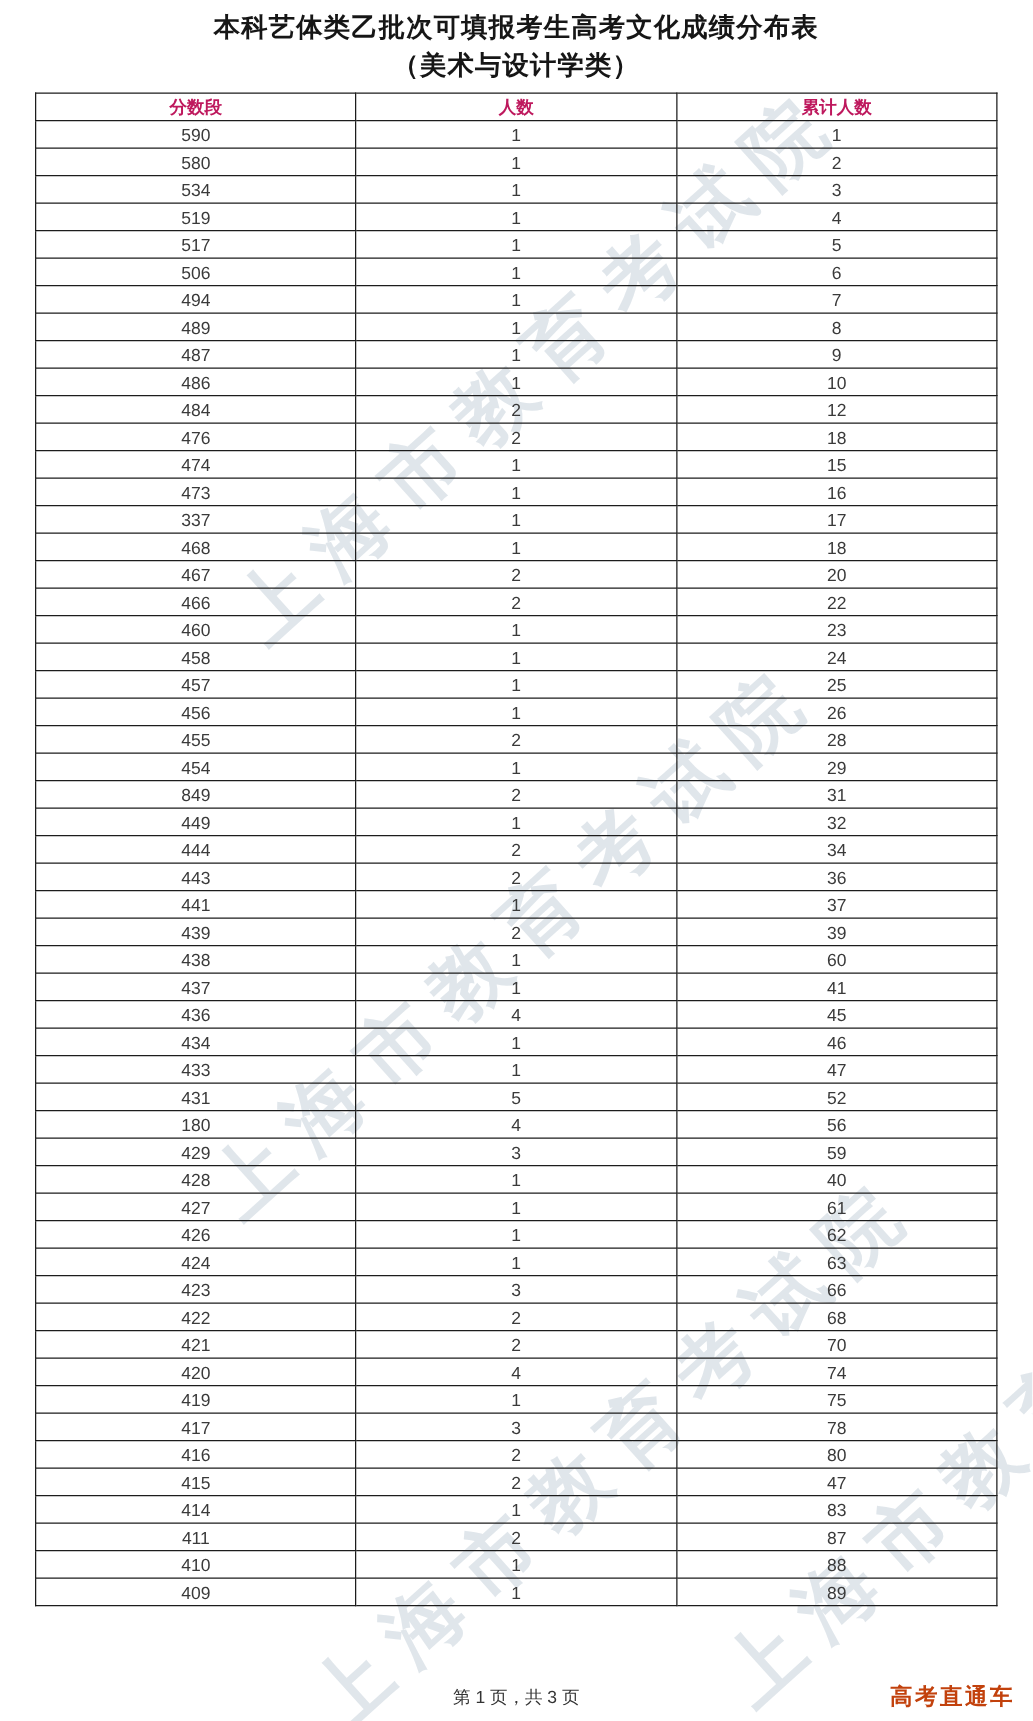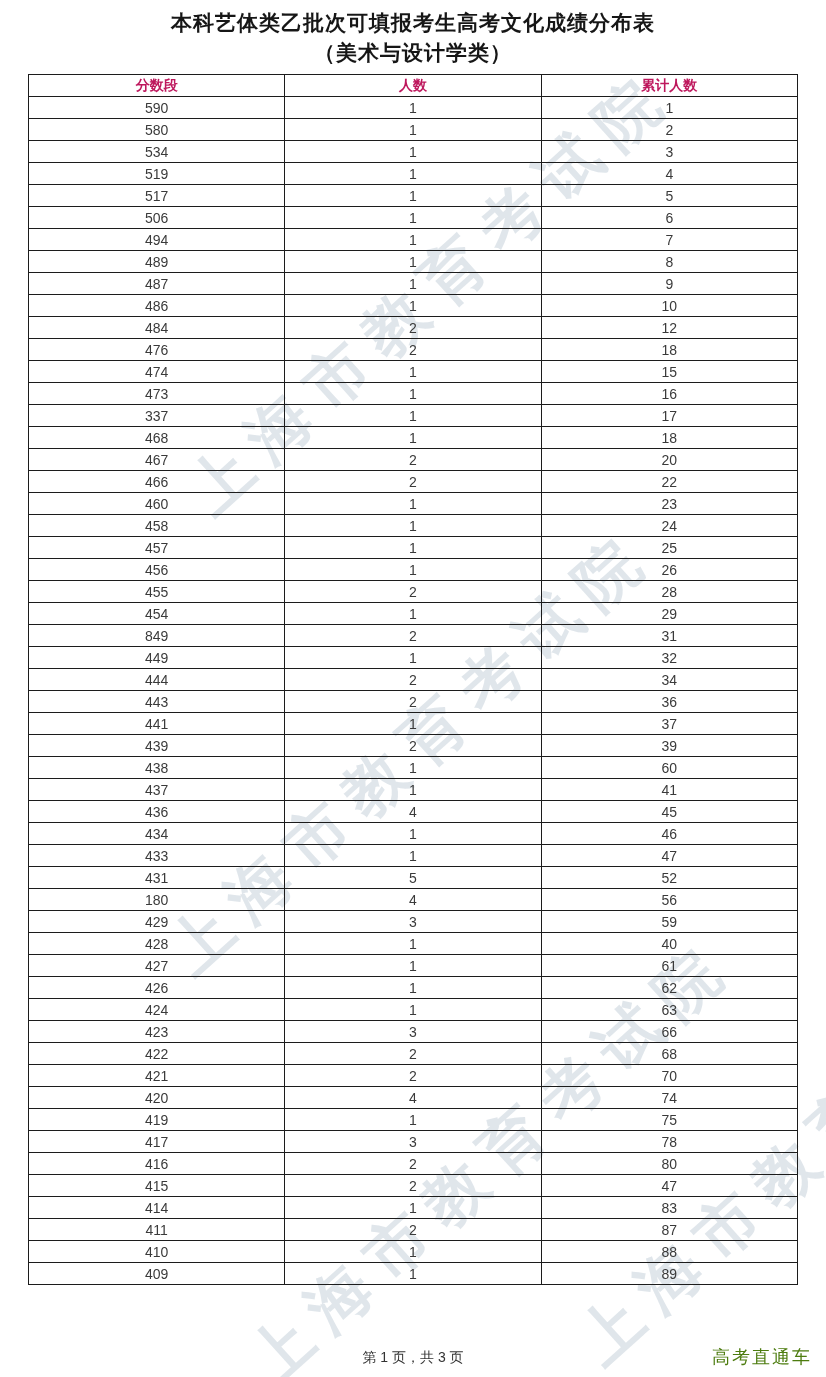--- a/index.html
+++ b/index.html
@@ -89,22 +89,22 @@
     text-align: center;
     font-size: 14px;
     color: #333333;
     line-height: 24px;
   }
   .brand {
     position: absolute;
     right: 14px;
     bottom: 0;
     font-size: 18px;
-    font-weight: normal;
-    color: #4d7c0f;
+    font-weight: bold;
+    color: #c2410c;
     letter-spacing: 2px;
     line-height: 24px;
   }
 </style>
 </head>
 <body>
 
 <div class="page">
 
   <div class="watermark-layer">

